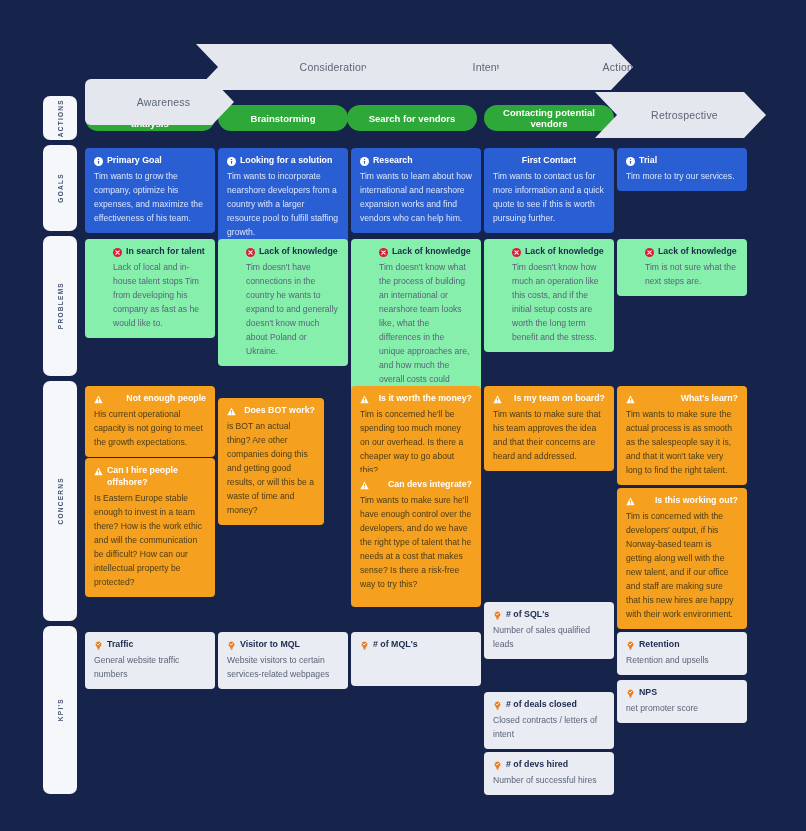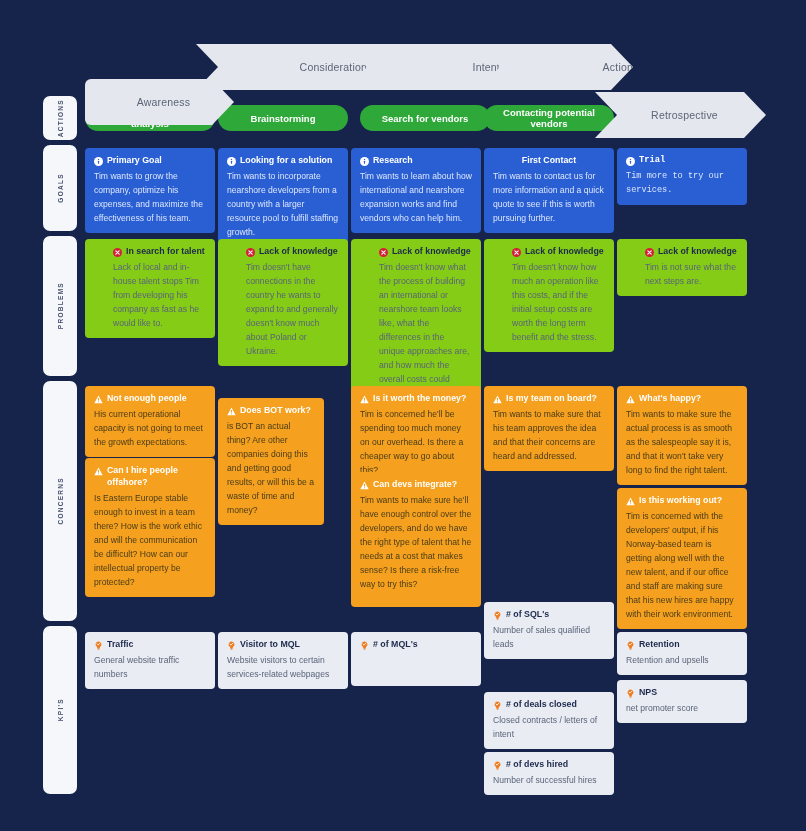--- a/index.html
+++ b/index.html
@@ -110,31 +110,31 @@
   }
   .card .body { display: block; }
 
   .card.goal {
     background: #2a5fd4;
     color: #dbe6fb;
   }
   .card.goal .ttl { color: #ffffff; }
 
   .card.problem {
-    background: #84cc16;
+    background: #86efac;
     color: #5a637a;
     padding-left: 28px;
   }
   .card.problem .ttl { color: #1d2a4d; }
 
   .card.concern {
     background: #f5a01e;
     color: #4a3c1a;
   }
-  .card.concern .ttl { color: #ffffff; }
+  .card.concern .ttl { color: #ffffff; justify-content: space-between; }
 
   .card.kpi {
     background: #e9ecf2;
     color: #5a637a;
   }
   .card.kpi .ttl { color: #1d2a4d; }
 
   
   .ico {
     flex: 0 0 auto;
@@ -183,21 +183,21 @@
         <span>Action</span>
       </div>
       <div class="chev last" style="left: 510px; width: 171px; z-index: 6;">
         <span>Retrospective</span>
       </div>
     </div>
 
   <div id="actions">
       <div class="pill" style="left: 85px; top: 105px; width: 130px;">Growth projection analysis</div>
       <div class="pill" style="left: 218px; top: 105px; width: 130px;">Brainstorming</div>
-      <div class="pill" style="left: 360px; top: 105px; width: 130px;">Search for vendors</div>
+      <div class="pill" style="left: 347px; top: 105px; width: 130px;">Search for vendors</div>
       <div class="pill" style="left: 484px; top: 105px; width: 130px;">Contacting potential vendors</div>
       <div class="pill" style="left: 617px; top: 105px; width: 130px;">Shortlisting &amp; trial</div>
     </div>
 
   <div id="goals">
       <div class="card goal" style="left: 85px; top: 148px; width: 130px; min-height: 78px;">
         <div class="ttl">
           <span class="ico">
             <svg viewBox="0 0 16 16">
               <circle cx="8" cy="8" r="8" fill="#ffffff"></circle>
@@ -234,21 +234,21 @@
           <span>Research</span>
         </div>
         <div class="body">Tim wants to learn about how international and nearshore expansion works and find vendors who can help him.</div>
       </div>
       <div class="card goal" style="left: 484px; top: 148px; width: 130px; min-height: 78px;">
         <div class="ttl centered">
           <span>First Contact</span>
         </div>
         <div class="body">Tim wants to contact us for more information and a quick quote to see if this is worth pursuing further.</div>
       </div>
-      <div class="card goal" style="left: 617px; top: 148px; width: 130px; min-height: 40px; font-family: Liberation Mono, monospace;">
+      <div class="card goal" style="left: 617px; top: 148px; width: 130px; min-height: 40px;">
         <div class="ttl">
           <span class="ico">
             <svg viewBox="0 0 16 16">
               <circle cx="8" cy="8" r="8" fill="#ffffff"></circle>
               <rect x="7" y="6.6" width="2" height="5.6" rx="1" fill="#2a5fd4"></rect>
               <circle cx="8" cy="4.3" r="1.25" fill="#2a5fd4"></circle>
             </svg>
           </span>
           <span>Trial</span>
         </div>
@@ -400,21 +400,21 @@
       </div>
       <div class="card concern" style="left: 617px; top: 386px; width: 130px; min-height: 96px;">
         <div class="ttl">
           <span class="ico">
             <svg viewBox="0 0 16 16">
               <path d="M8 1 L15.4 14.6 L0.6 14.6 Z" fill="#ffffff"></path>
               <rect x="7.1" y="5" width="1.8" height="5" rx=".9" fill="#f5a01e"></rect>
               <circle cx="8" cy="12" r="1.05" fill="#f5a01e"></circle>
             </svg>
           </span>
-          <span>What's happy?</span>
+          <span>What's learn?</span>
         </div>
         <div class="body">Tim wants to make sure the actual process is as smooth as the salespeople say it is, and that it won't take very long to find the right talent.</div>
       </div>
       <div class="card concern" style="left: 617px; top: 488px; width: 130px; min-height: 132px;">
         <div class="ttl">
           <span class="ico">
             <svg viewBox="0 0 16 16">
               <path d="M8 1 L15.4 14.6 L0.6 14.6 Z" fill="#ffffff"></path>
               <rect x="7.1" y="5" width="1.8" height="5" rx=".9" fill="#f5a01e"></rect>
               <circle cx="8" cy="12" r="1.05" fill="#f5a01e"></circle>

